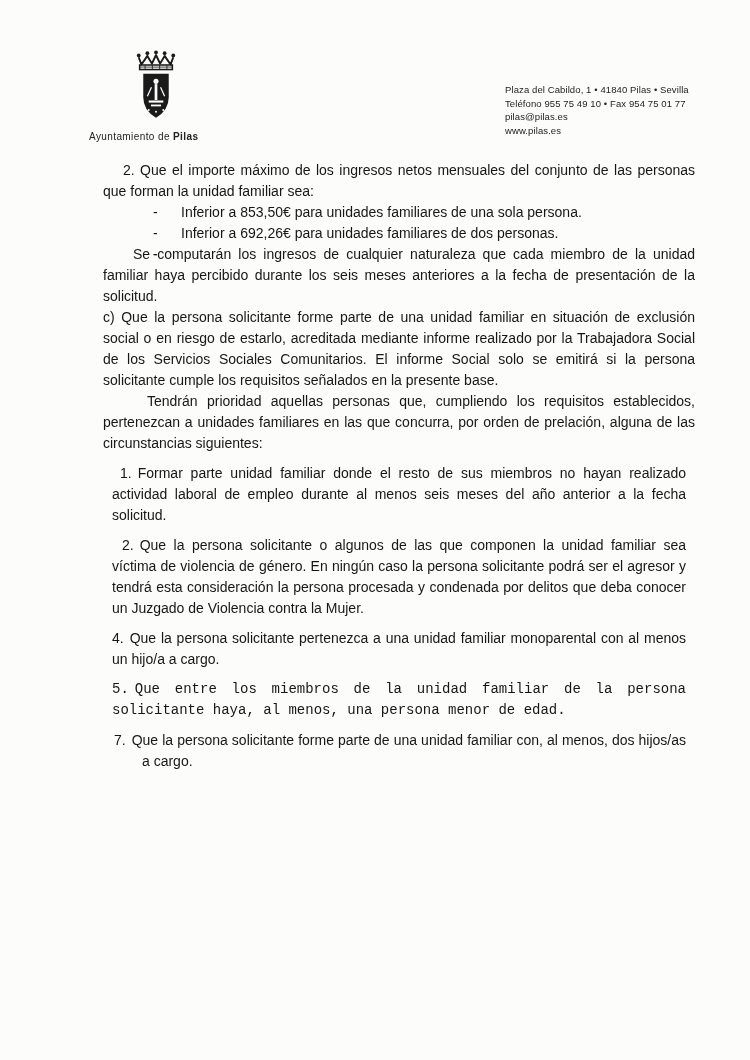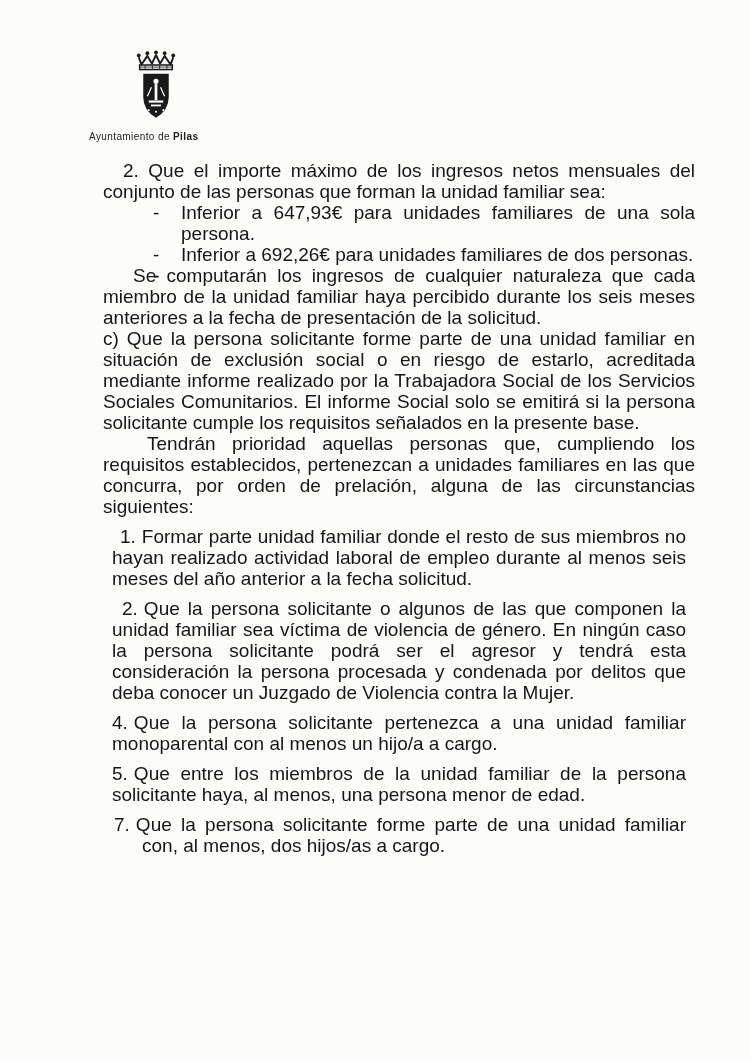--- a/index.html
+++ b/index.html
@@ -22,21 +22,21 @@
   }
   .org-name b{font-weight:bold;}
   .contact{
     position:absolute;left:505px;top:83px;
     font-size:9.5px;line-height:13.5px;color:#222;
     letter-spacing:.1px;
   }
   
   .doc-body{
     position:absolute;left:103px;top:160px;width:592px;
-    font-size:19px;line-height:21px;
+    font-size:14px;line-height:21px;
     text-align:justify;
     color:#161616;
   }
   .doc-body p{margin:0;}
   .ti-sm{text-indent:20px;}
   .ti-md{text-indent:30px;}
   .ti-lg{text-indent:44px;}
   ul.thresholds{list-style:none;margin:0;padding:0;}
   ul.thresholds li{
     position:relative;
@@ -48,21 +48,21 @@
   }
   .note{margin:0;}
   .clause-c{margin-top:10px;}
   .priority{margin-top:27px;}
   .priority strong{font-weight:normal;}
   .criteria p{margin:9px;}
   .c1{margin-top:23px;text-indent:8px;}
   .c2{margin-top:10px;text-indent:10px;}
   .c3{margin-top:25px;}
   .c4{margin-top:0;}
-  .c5{margin-top:0;}
+  .c5{margin-top:0;font-family:Liberation Mono, monospace;}
   .c6{margin-top:12px;text-indent:8px;}
   .c7{margin-top:21px;padding-left:30px;text-indent:-28px;}
   .num{margin-right:6px;}
 </style>
 </head>
 <body>
 
 <div class="page">
 
   <div class="crest">
@@ -84,27 +84,33 @@
       <rect x="22" y="55.5" width="16" height="2.4" fill="#fbfbfa"></rect>
       <rect x="24.5" y="60" width="11" height="2" fill="#fbfbfa"></rect>
       <circle cx="22" cy="66" r="1.1" fill="#fbfbfa"></circle>
       <circle cx="30" cy="68" r="1.1" fill="#fbfbfa"></circle>
       <circle cx="38" cy="66" r="1.1" fill="#fbfbfa"></circle>
     </svg>
   </div>
 
   <div class="org-name"><span>Ayuntamiento de </span><b>Pilas</b></div>
 
+  <div class="contact">
+    <div>Plaza del Cabildo, 1 • 41840 Pilas • Sevilla</div>
+    <div>Teléfono 955 75 49 10 • Fax 954 75 01 77</div>
+    <div>pilas@pilas.es</div>
+    <div>www.pilas.es</div>
+  </div>
 
   <div class="doc-body">
 
     <p class="ti-sm">2. Que el importe máximo de los ingresos netos mensuales del conjunto de las personas que forman la unidad familiar sea:</p>
 
     <ul class="thresholds">
-      <li><span class="dash">-</span><span>Inferior a 647,93€ para unidades familiares de una sola persona.</span></li>
+      <li><span class="dash">-</span><span>Inferior a 853,50€ para unidades familiares de una sola persona.</span></li>
       <li><span class="dash">-</span><span>Inferior a 692,26€ para unidades familiares de dos personas.</span></li>
       <li><span class="dash">-</span></li>
       <li><span class="dash">-</span></li>
     </ul>
 
     <p class="note ti-md">Se computarán los ingresos de cualquier naturaleza que cada miembro de la unidad familiar haya percibido durante los seis meses anteriores a la fecha de presentación de la solicitud.</p>
 
     <p class="clause-c">c) Que la persona solicitante forme parte de una unidad familiar en situación de exclusión social o en riesgo de estarlo, acreditada mediante informe realizado por la Trabajadora Social de los Servicios Sociales Comunitarios. El informe Social solo se emitirá si la persona solicitante cumple los requisitos señalados en la presente base.</p>
 
     <p class="priority ti-lg"><strong>Tendrán prioridad</strong><span> aquellas personas que, cumpliendo los requisitos establecidos, pertenezcan a unidades familiares en las que concurra, por orden de prelación, alguna de las circunstancias siguientes:</span></p>

